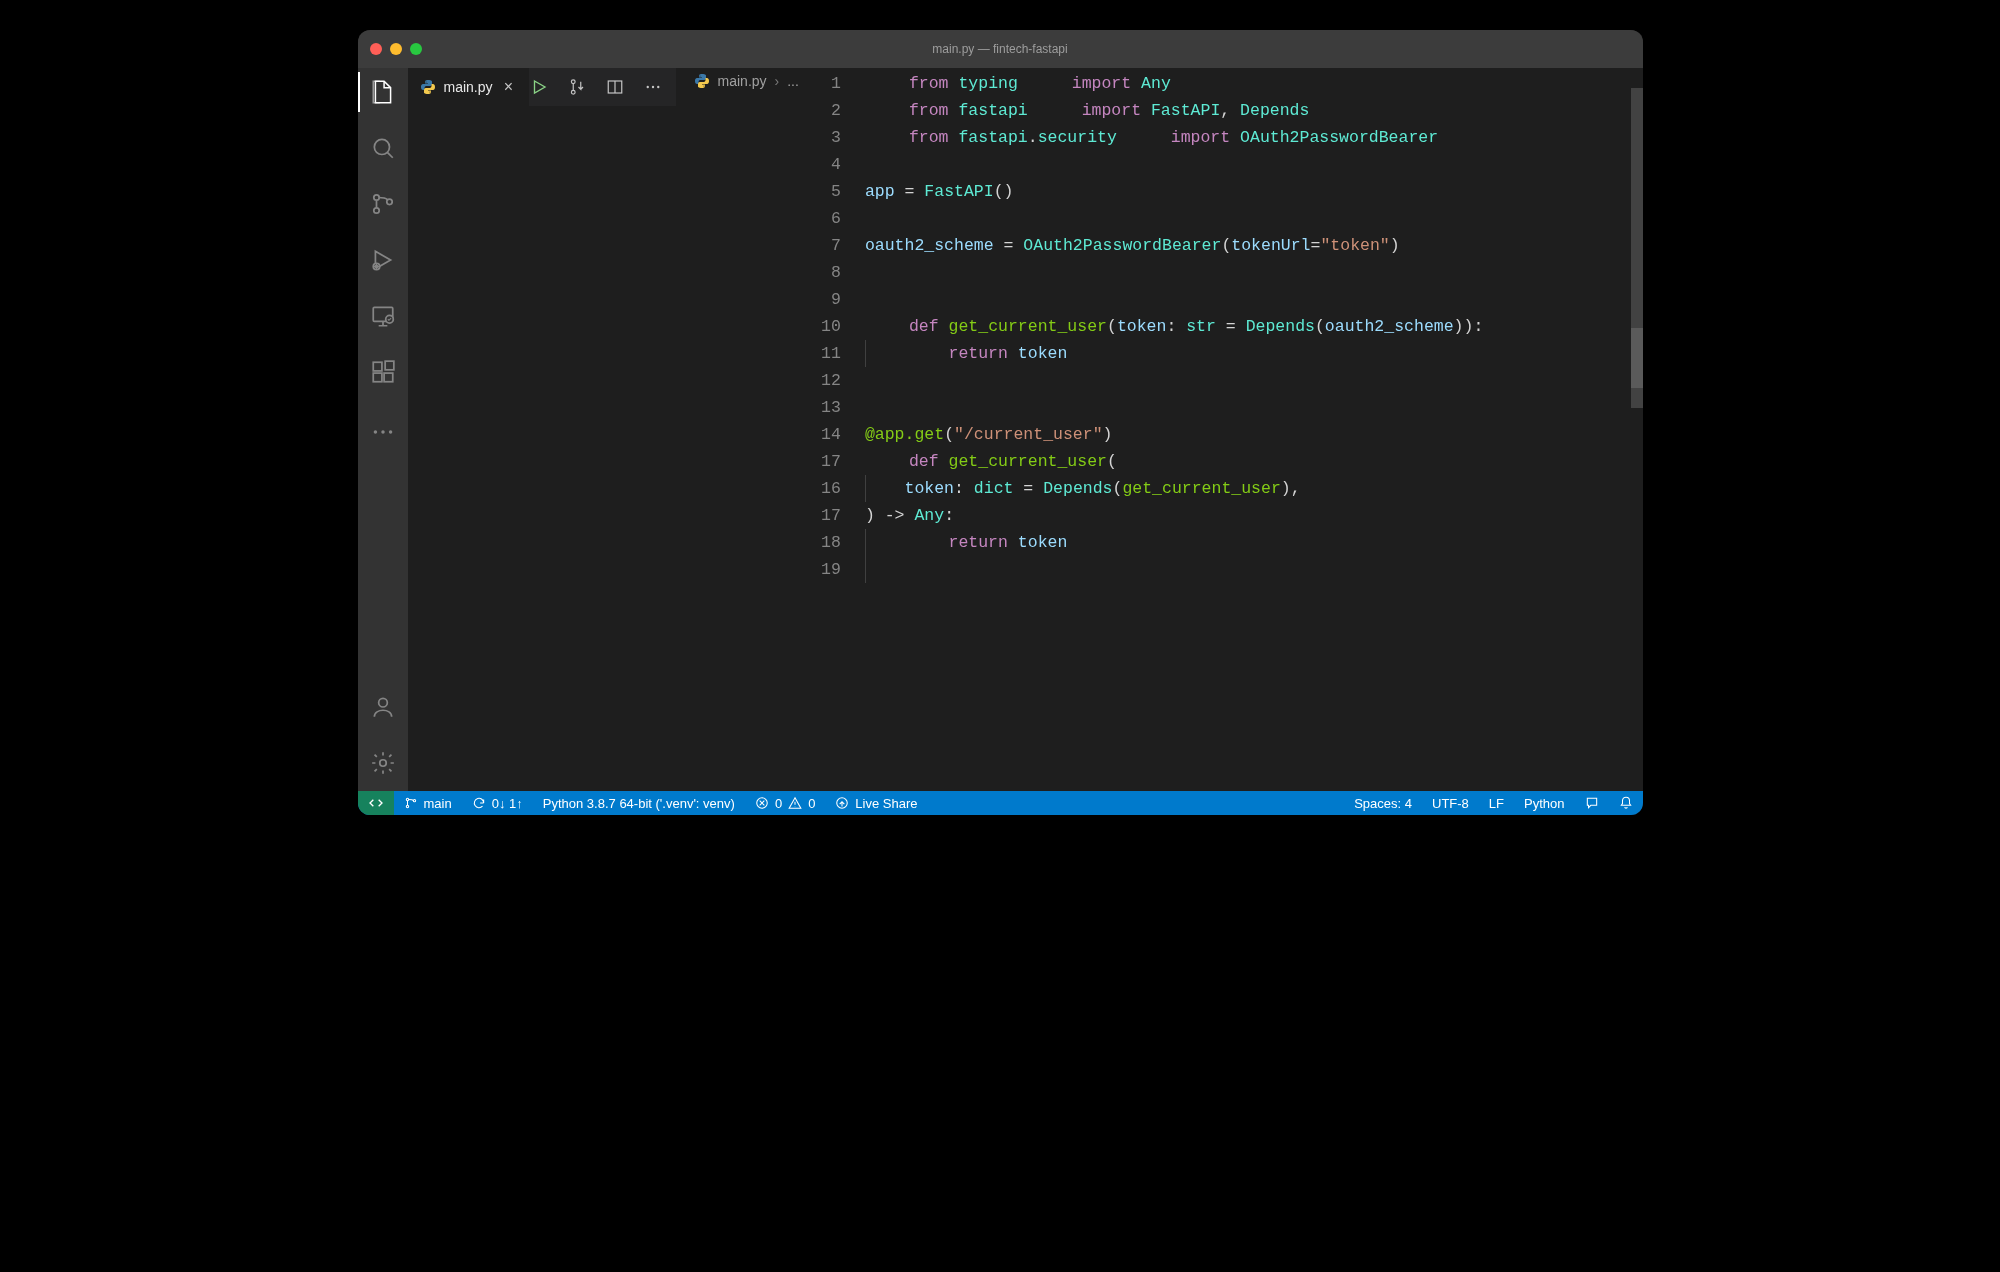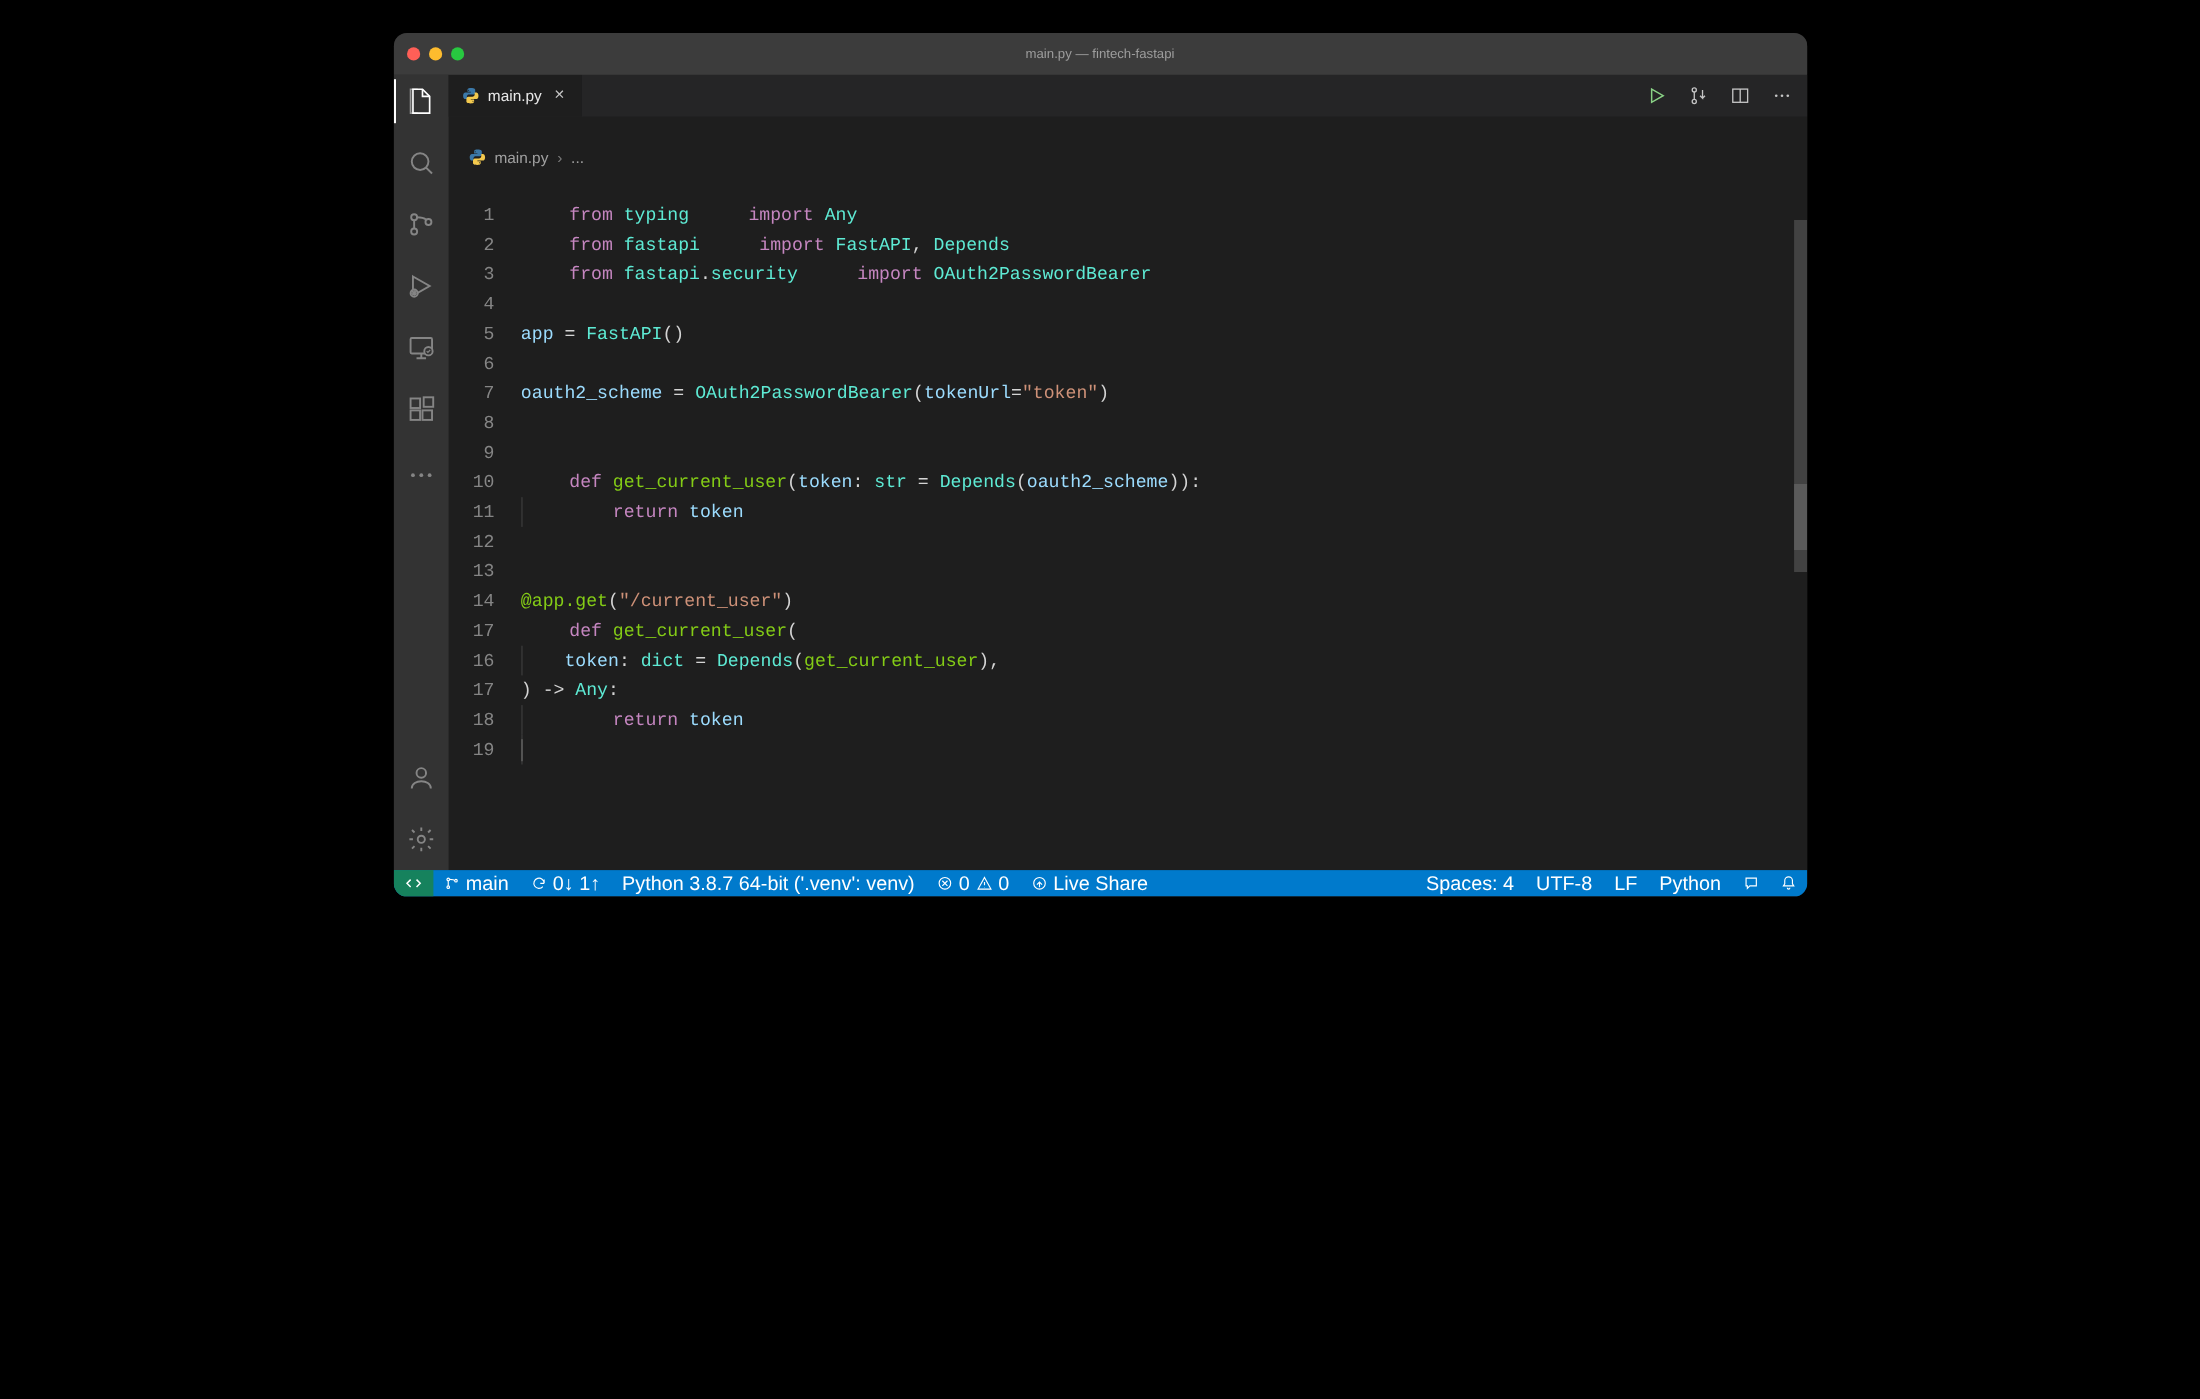--- a/index.html
+++ b/index.html
@@ -56,21 +56,21 @@
   display:flex; align-items:center; justify-content:center;
   cursor:pointer;
   position:relative;
 }
 .activity-icon.active { color:#fff; }
 .activity-icon.active::before {
   content:""; position:absolute; left:-11px; top:-6px; bottom:-6px; width:2px; background:#fff;
 }
 .activity-icon svg { width:26px; height:26px; }
 
-.main-col { flex:1; display:flex; flex-direction:column; background:#1e1e1e; min-width:0;gap:24px; }
+.main-col { flex:1; display:flex; flex-direction:row; background:#1e1e1e; min-width:0; }
 
 .tabs-row {
   height:38px;
   background:#252526;
   display:flex;
   align-items:stretch;
 }
 .tab {
   display:flex; align-items:center; gap:8px;
   padding:0 12px;
@@ -147,21 +147,21 @@
   position:absolute; right:0; top:260px; width:12px; height:60px;
   background:#5a5a5a;
 }
 
 .statusbar {
   height:24px;
   background:#007acc;
   display:flex;
   align-items:center;
   color:#fff;
-  font-size:18px;
+  font-size:13px;
 }
 .statusbar .remote {
   background:#16825d;
   width:36px; height:100%;
   display:flex; align-items:center; justify-content:center;
 }
 .sb-item {
   display:flex; align-items:center; gap:6px;
   padding:0 10px;
   cursor:pointer;

